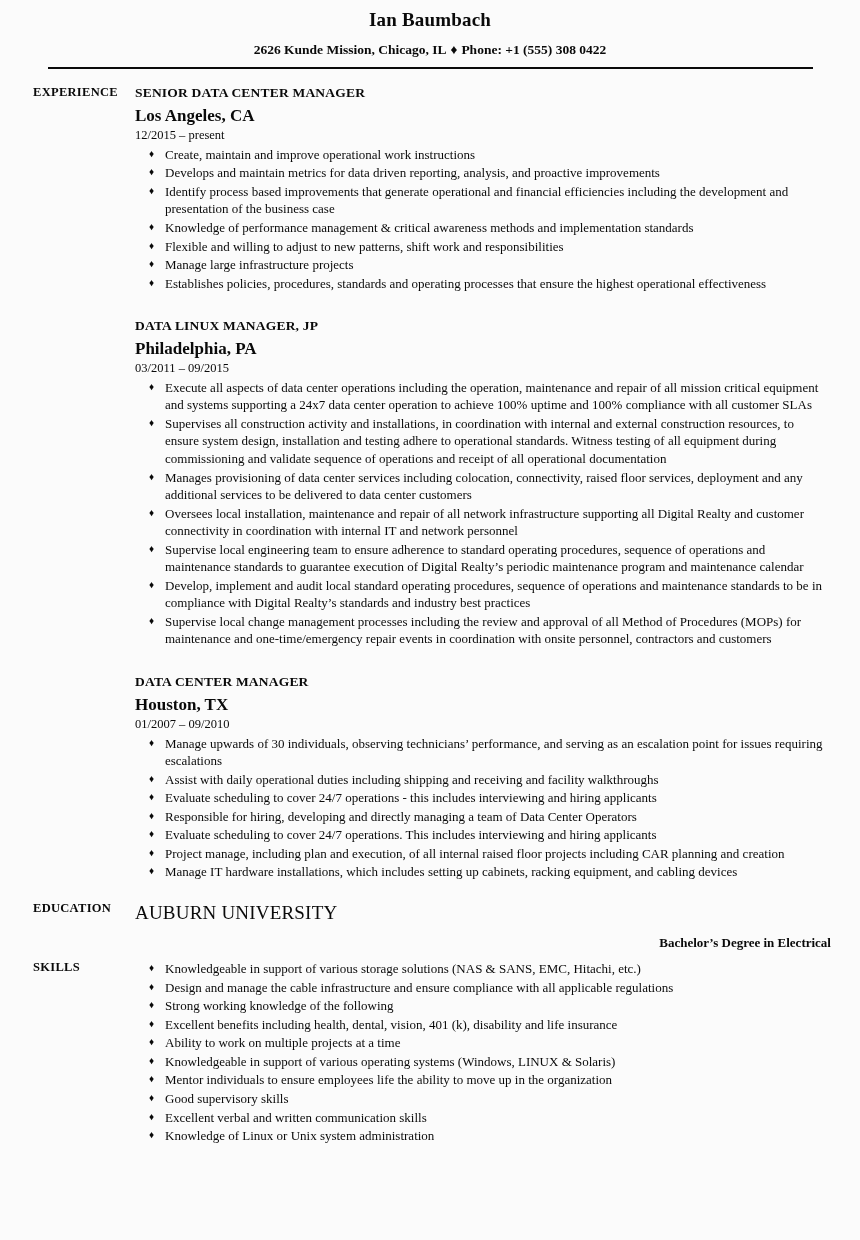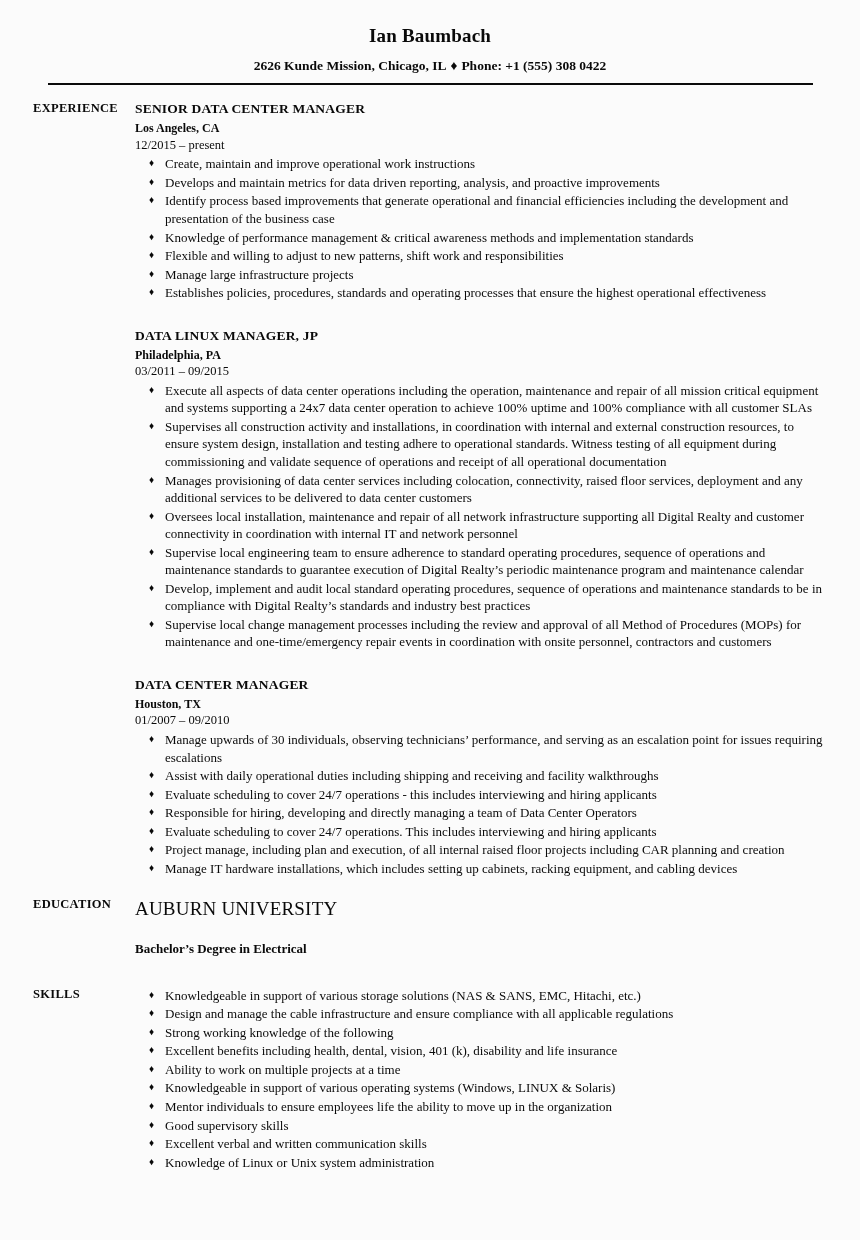--- a/index.html
+++ b/index.html
@@ -21,21 +21,21 @@
     width: 860px;
     height: 1240px;
     box-sizing: border-box;
     padding: 0;
     background: #fbfbfb;
   }
 
   
   .resume-header {
     text-align: center;
-    padding-top: 26px;
+    padding-top: 10px;
   }
   .candidate-name {
     font-size: 19px;
     font-weight: bold;
     letter-spacing: 0.2px;
     line-height: 1.1;
     margin: 0;
   }
   .contact-line {
     font-size: 13.5px;
@@ -69,34 +69,34 @@
     white-space: nowrap;
   }
   .section-body-col {
     flex: 1 1 auto;
     padding-right: 29px;
     box-sizing: border-box;
   }
 
   #experience-section { margin-top: 16px; }
   #education-section  { margin-top: 20px; }
-  #skills-section     { margin-top: 28px; }
+  #skills-section     { margin-top: 8px; }
 
   
   .job { }
   .job + .job { margin-top: 26px; }
 
   .job-title {
     font-size: 13.5px;
     font-weight: bold;
     letter-spacing: 0.2px;
     line-height: 1.25;
   }
   .job-location {
-    font-size: 12px;
+    font-size: 17px;
     font-weight: bold;
     line-height: 1.3;
     margin-top: 3px;
   }
   .job-dates {
     font-size: 12.5px;
     line-height: 1.25;
     margin-top: 1px;
   }
 
@@ -126,21 +126,22 @@
   .school-name {
     font-size: 19px;
     font-weight: normal;
     letter-spacing: 0.2px;
     line-height: 1.3;
   }
   .degree-name {
     font-size: 13px;
     font-weight: bold;
     line-height: 1.35;
-    margin-top: 18px;
+    margin-top: 8px;
+    text-align: right;
   }
 
   
   #skills-section ul.bullets { margin-top: 0; }
   #skills-section .section-label-col { padding-top: 1px; }
 </style>
 </head>
 <body>
 
 <div class="page">

